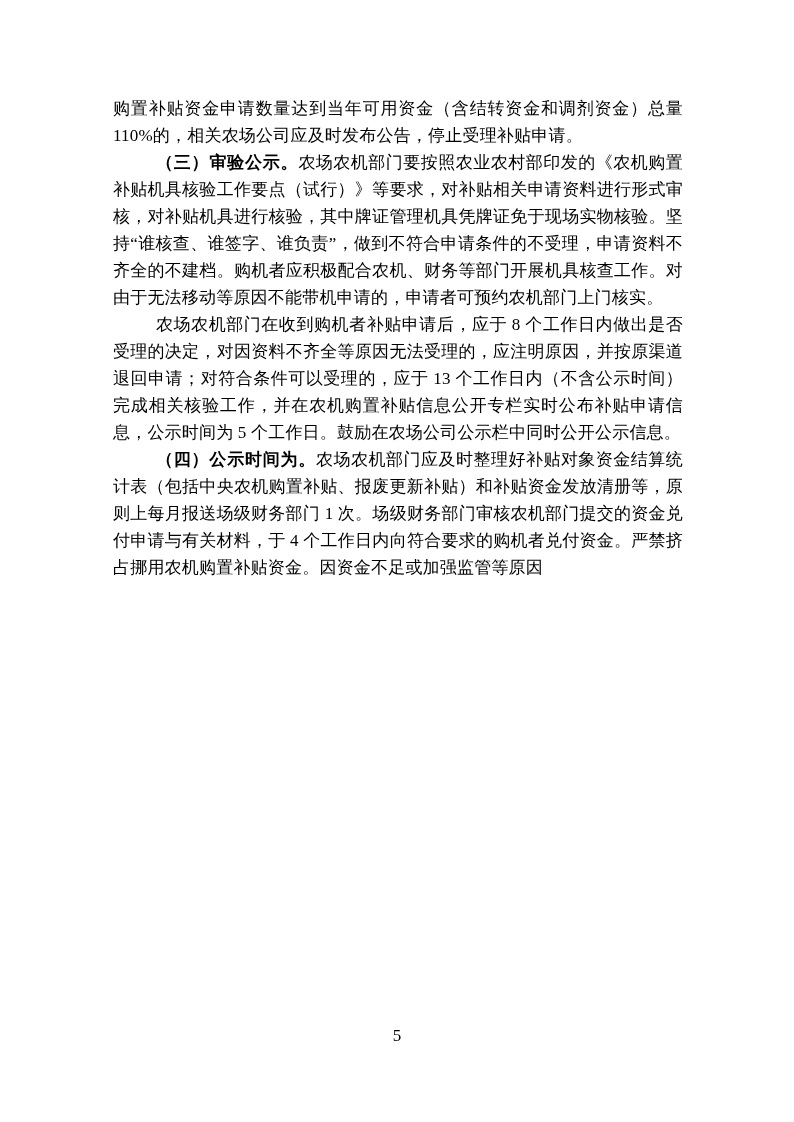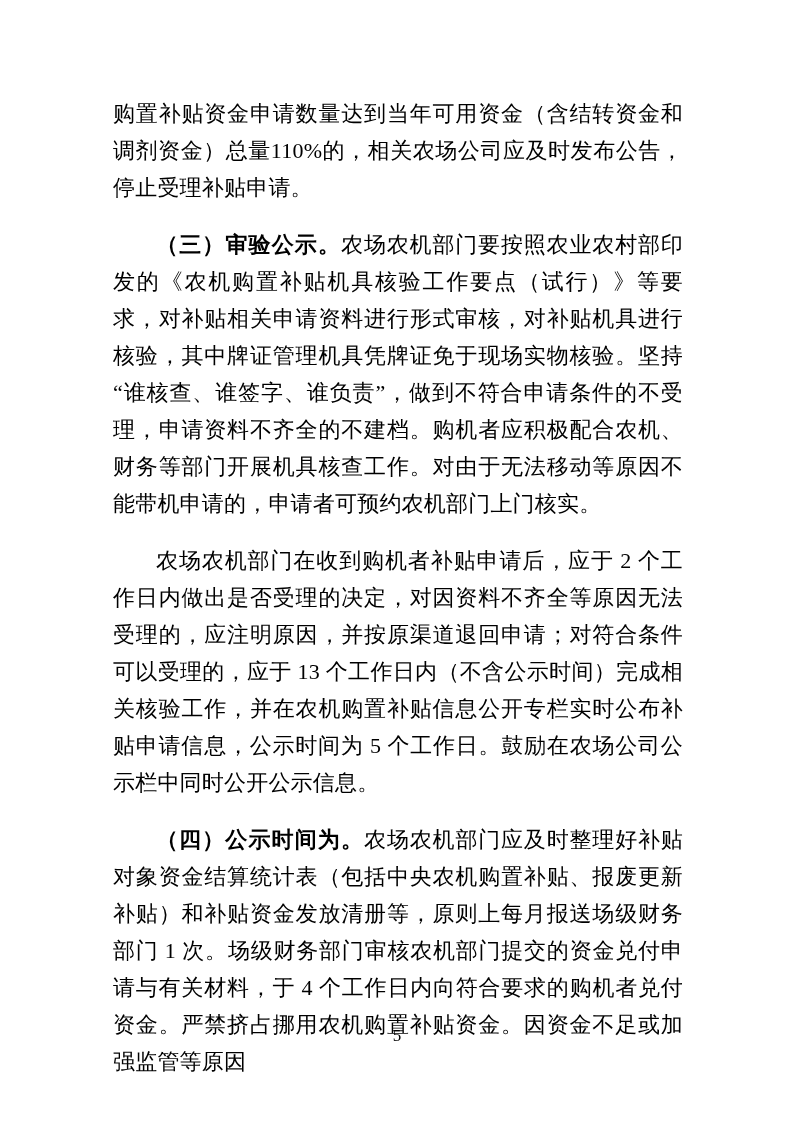--- a/index.html
+++ b/index.html
@@ -22,30 +22,29 @@
     height: 1122px;
     background: #ffffff;
   }
   .content {
     position: absolute;
     top: 95px;
     left: 113px;
     width: 570px;
   }
   .para {
-    font-size: 22px;
-    line-height: 37px;
+    font-size: 17px;
+    line-height: 27px;
     text-align: justify;
     text-justify: inter-ideograph;
     margin: 0;
     letter-spacing: 0.2px;
   }
   .indent {
     text-indent: 43px;
-    margin-top: 20px;
   }
   .heading-run {
     font-weight: bold;
     font-family: "DejaVu Serif", "Liberation Serif", serif;
     letter-spacing: 0.5px;
   }
   .page-number {
     position: absolute;
     top: 1026px;
     left: 0;
@@ -65,21 +64,21 @@
 
     <p class="para">
       <span>购置补贴资金申请数量达到当年可用资金（含结转资金和调剂资金）总量110%的，相关农场公司应及时发布公告，停止受理补贴申请。</span>
     </p>
 
     <p class="para indent">
       <span class="heading-run">（三）审验公示。</span><span>农场农机部门要按照农业农村部印发的《农机购置补贴机具核验工作要点（试行）》等要求，对补贴相关申请资料进行形式审核，对补贴机具进行核验，其中牌证管理机具凭牌证免于现场实物核验。坚持“谁核查、谁签字、谁负责”，做到不符合申请条件的不受理，申请资料不齐全的不建档。购机者应积极配合农机、财务等部门开展机具核查工作。对由于无法移动等原因不能带机申请的，申请者可预约农机部门上门核实。</span>
     </p>
 
     <p class="para indent">
-      <span>农场农机部门在收到购机者补贴申请后，应于 2 个工作日内做出是否受理的决定，对因资料不齐全等原因无法受理的，应注明原因，并按原渠道退回申请；对符合条件可以受理的，应于 13 个工作日内（不含公示时间）完成相关核验工作，并在农机购置补贴信息公开专栏实时公布补贴申请信息，公示时间为 5 个工作日。鼓励在农场公司公示栏中同时公开公示信息。</span>
+      <span>农场农机部门在收到购机者补贴申请后，应于 8 个工作日内做出是否受理的决定，对因资料不齐全等原因无法受理的，应注明原因，并按原渠道退回申请；对符合条件可以受理的，应于 13 个工作日内（不含公示时间）完成相关核验工作，并在农机购置补贴信息公开专栏实时公布补贴申请信息，公示时间为 5 个工作日。鼓励在农场公司公示栏中同时公开公示信息。</span>
     </p>
 
     <p class="para indent">
       <span class="heading-run">（四）公示时间为。</span><span>农场农机部门应及时整理好补贴对象资金结算统计表（包括中央农机购置补贴、报废更新补贴）和补贴资金发放清册等，原则上每月报送场级财务部门 1 次。场级财务部门审核农机部门提交的资金兑付申请与有关材料，于 4 个工作日内向符合要求的购机者兑付资金。严禁挤占挪用农机购置补贴资金。因资金不足或加强监管等原因</span>
     </p>
 
   </div>
 
   <div class="page-number">5</div>
 

